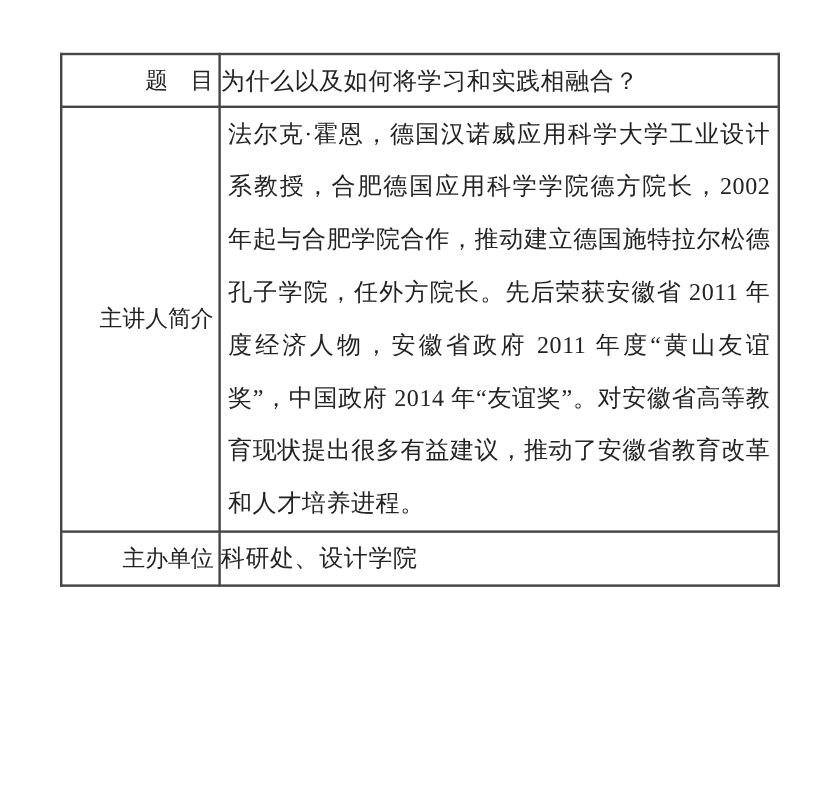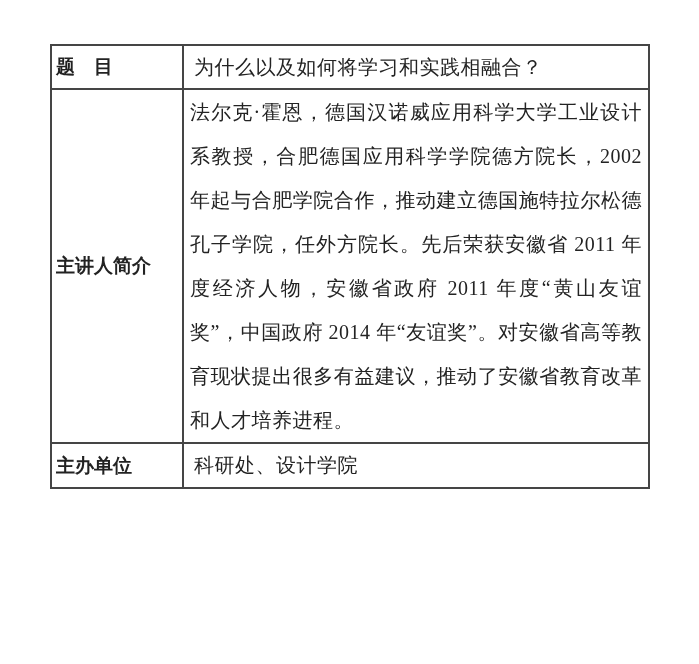--- a/index.html
+++ b/index.html
@@ -23,29 +23,29 @@
     border-collapse: collapse;
     table-layout: fixed;
   }
   .doc-table td {
     border: 2px solid #454545;
     vertical-align: middle;
     overflow: hidden;
   }
   td.label-cell {
     width: 122px;
-    text-align: left;
-    font-weight: bold;
+    text-align: right;
+    font-weight: normal;
     font-size: 19px;
     color: #222222;
     padding: 0 4px;
   }
   td.value-cell {
     font-size: 20px;
-    padding: 0 10px;
+    padding: 0 0;
     color: #232323;
     letter-spacing: 0.5px;
   }
   tr.row-standard {
     height: 44px;
   }
   tr.row-last {
     height: 45px;
   }
   tr.row-bio td.value-cell {

